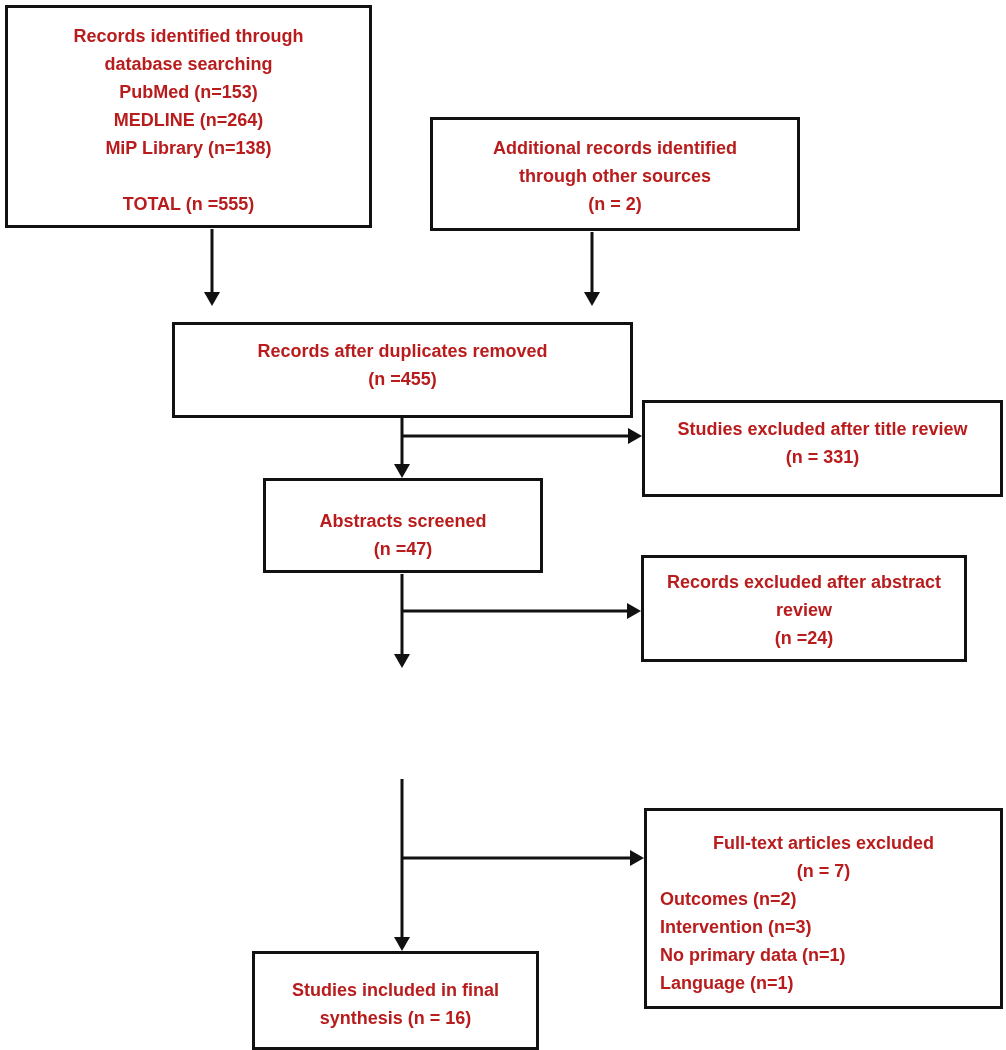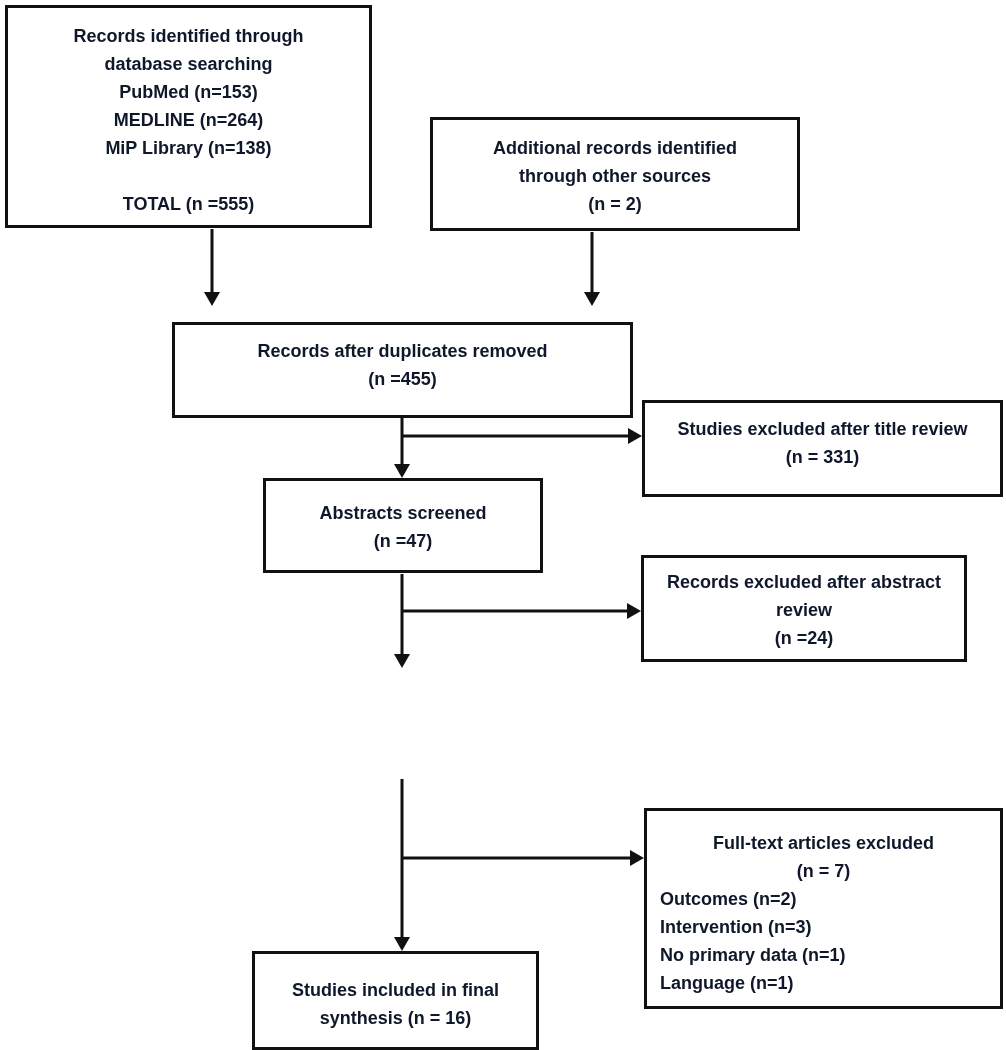--- a/index.html
+++ b/index.html
@@ -6,21 +6,21 @@
     margin: 0;
     padding: 0;
     background: #ffffff;
   }
   #canvas {
     position: relative;
     width: 1006px;
     height: 1050px;
     background: #ffffff;
     font-family: "Liberation Sans", sans-serif;
-    color: #0f172a;
+    color: #b91c1c;
     overflow: hidden;
   }
   #arrow-layer {
     position: absolute;
     left: 0;
     top: 0;
     pointer-events: none;
   }
   .box {
     position: absolute;
@@ -38,21 +38,21 @@
   }
   .bline.left {
     text-align: left;
     padding-left: 13px;
   }
   
   #box-identified        { left: 5px;   top: 5px;   width: 367px; height: 223px; padding-top: 14px; }
   #box-additional        { left: 430px; top: 117px; width: 370px; height: 114px; padding-top: 14px; }
   #box-duplicates        { left: 172px; top: 306px; width: 461px; height: 96px;  padding-top: 12px; margin-top: 16px; }
   #box-excluded-title    { left: 642px; top: 400px; width: 361px; height: 97px;  padding-top: 12px; }
-  #box-abstracts         { left: 263px; top: 478px; width: 280px; height: 95px;  padding-top: 18px; }
+  #box-abstracts         { left: 263px; top: 478px; width: 280px; height: 95px;  padding-top: 26px; }
   #box-excluded-abstract { left: 641px; top: 555px; width: 326px; height: 107px; padding-top: 10px; }
   #box-fulltext          { left: 259px; top: 668px; width: 288px; height: 110px; padding-top: 12px; }
   #box-ft-excluded       { left: 644px; top: 808px; width: 359px; height: 201px; padding-top: 18px; }
   #box-final             { left: 252px; top: 951px; width: 287px; height: 99px;  padding-top: 22px; }
 </style>
 </head>
 <body>
 
 <div id="canvas">
 

